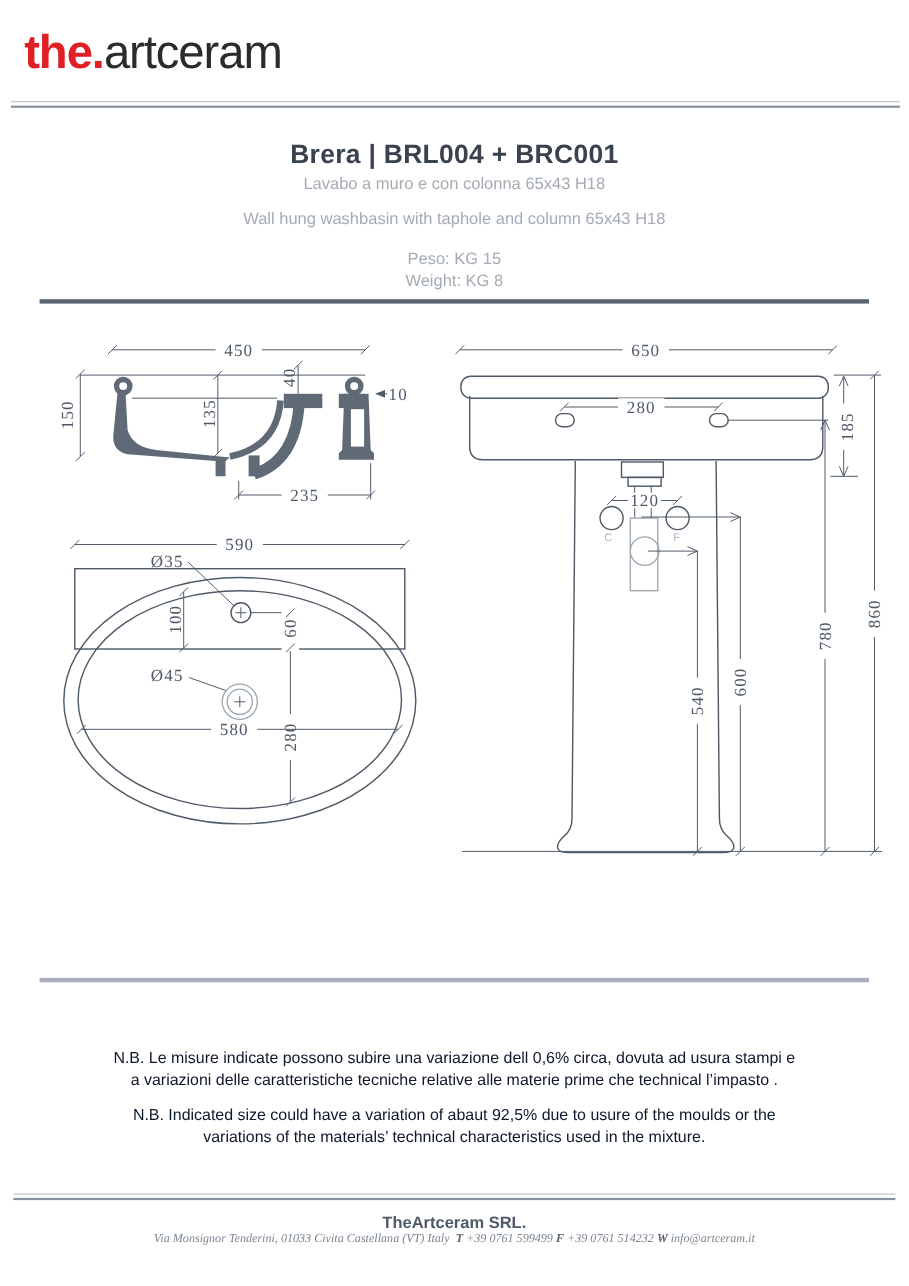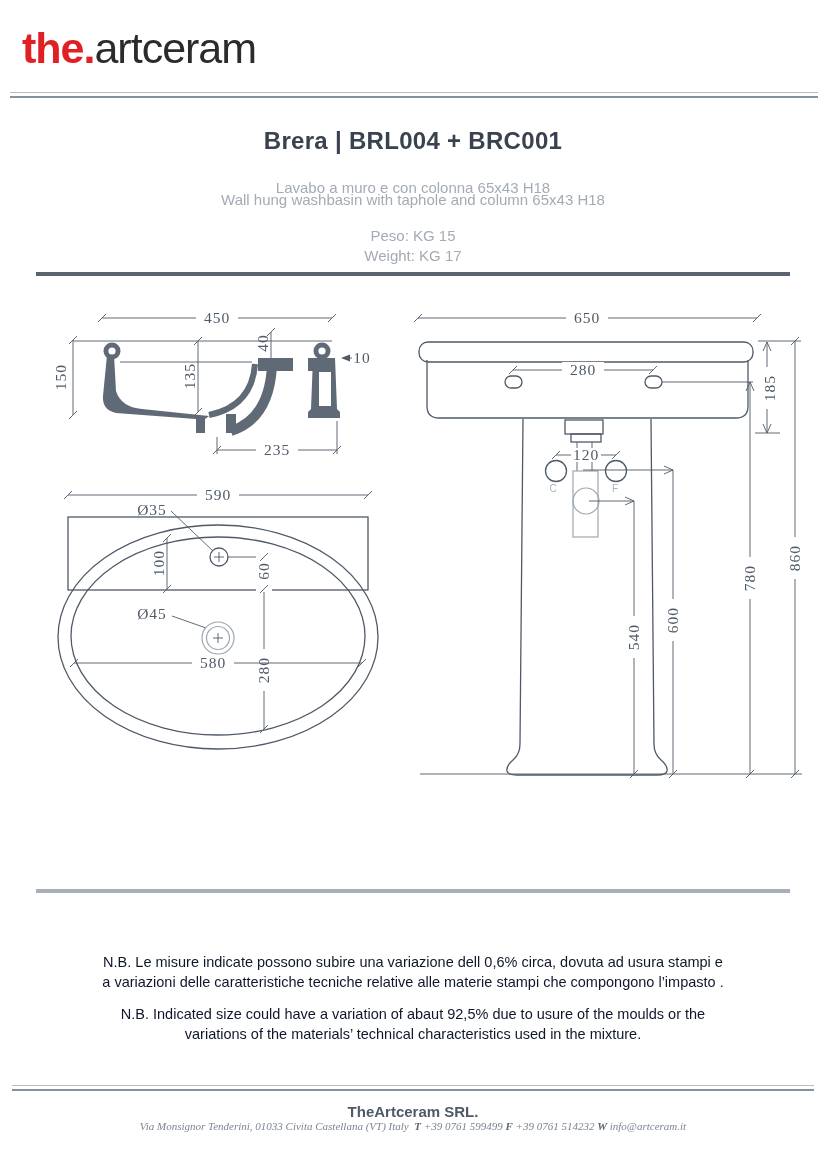--- a/index.html
+++ b/index.html
@@ -10,21 +10,21 @@
   .logo .the{color:#e02025;font-weight:800;}
   .logo .rest{color:#2b2b2b;font-weight:400;}
   .rule-double{position:absolute;left:10px;right:8px;height:3px;
                border-top:1.5px solid #b7bdc5;border-bottom:2.5px solid #87919d;}
   .rd-top{top:92px;}
   .rd-footer{top:1085px;left:12px;right:12px;}
   
   .cline{position:absolute;left:0;width:826px;text-align:center;}
   .title{top:127px;font-size:24px;font-weight:700;color:#39424e;letter-spacing:.3px;}
   .sub{font-size:15px;color:#a4abb4;}
-  .sub1{top:179px;} .sub2{top:191px;} .peso{top:227px;} .weight{top:247px;}
+  .sub1{top:159px;} .sub2{top:191px;} .peso{top:227px;} .weight{top:247px;}
   .rule-heavy{position:absolute;top:272px;left:36px;width:754px;height:4px;background:#5a646f;}
   .rule-light{position:absolute;top:889px;left:36px;width:754px;height:4px;background:#a9afba;}
   
   .nb{font-size:14.5px;color:#0f172a;line-height:20px;}
   .nb-it{top:952px;} .nb-en{top:1004px;}
   
   .foot-co{top:1103px;font-family:Liberation Sans, sans-serif;font-weight:700;font-size:15px;color:#4f5a67;}
   .foot-ad{top:1120px;font-family:"Liberation Serif",serif;font-size:11px;color:#7b8591;font-style:italic;}
   .foot-ad b{color:#5b6673;}
   
@@ -44,21 +44,21 @@
 
 <div class="page">
 
   <div class="logo"><span class="the">the.</span><span class="rest">artceram</span></div>
   <div class="rule-double rd-top"></div>
 
   <div class="cline title">Brera | BRL004 + BRC001</div>
   <div class="cline sub sub1">Lavabo a muro e con colonna 65x43 H18</div>
   <div class="cline sub sub2">Wall hung washbasin with taphole and column 65x43 H18</div>
   <div class="cline sub peso">Peso: KG 15</div>
-  <div class="cline sub weight">Weight: KG 17</div>
+  <div class="cline sub weight">Weight: KG 8</div>
   <div class="rule-heavy"></div>
 
   <svg class="draw" width="826" height="1169" viewBox="0 0 826 1169">
 
     <g>
       <circle class="fl" cx="112" cy="351" r="8.5"></circle>
       <circle class="wbg" cx="112" cy="351" r="3.6"></circle>
       <path class="fl" d="M107,355 L103,396 Q102,410 116,413 L196,419 L196,433 L205,433 L205,419 L209,416 L142,409 Q121,407 116,391 L114,355 Z"></path>
       <path class="fl" d="M226,414 h10 v19 h-10 Z"></path>
       <path class="band6" d="M209,415 C238,409 253,392 255,364"></path>
@@ -213,21 +213,21 @@
 
       <path class="thin" d="M420,774 H802"></path>
       <path class="thin" d="M414,322l8,-8 M753,322l8,-8 M509,374l8,-8 M649,374l8,-8 M552,459l8,-8 M612,459l8,-8 M630,778l8,-8 M669,778l8,-8 M746,778l8,-8 M791,778l8,-8 M791,345l8,-8"></path>
     </g>
   </svg>
 
   <div class="rule-light"></div>
 
   <div class="cline nb nb-it">
     <div>N.B. Le misure indicate possono subire una variazione dell 0,6% circa, dovuta ad usura stampi e</div>
-    <div>a variazioni delle caratteristiche tecniche relative alle materie stampi che compongono l’impasto .</div>
+    <div>a variazioni delle caratteristiche tecniche relative alle materie prime che technical l’impasto .</div>
   </div>
   <div class="cline nb nb-en">
     <div>N.B. Indicated size could have a variation of abaut 92,5% due to usure of the moulds or the</div>
     <div>variations of the materials’ technical characteristics used in the mixture.</div>
   </div>
 
   <div class="rule-double rd-footer"></div>
   <div class="cline foot-co">TheArtceram SRL.</div>
   <div class="cline foot-ad">
     <span>Via Monsignor Tenderini, 01033 Civita Castellana (VT) Italy</span>&nbsp;

